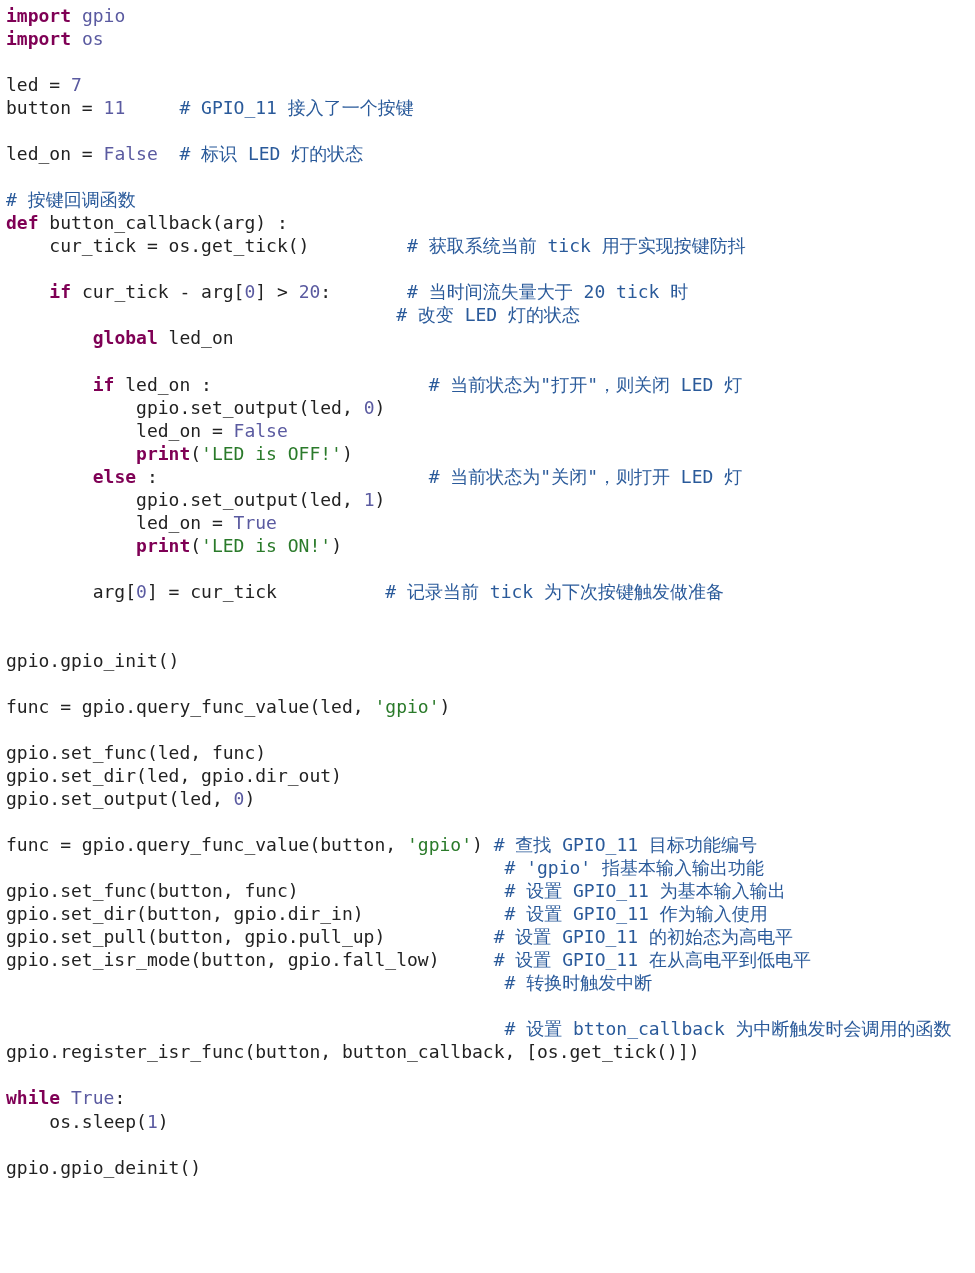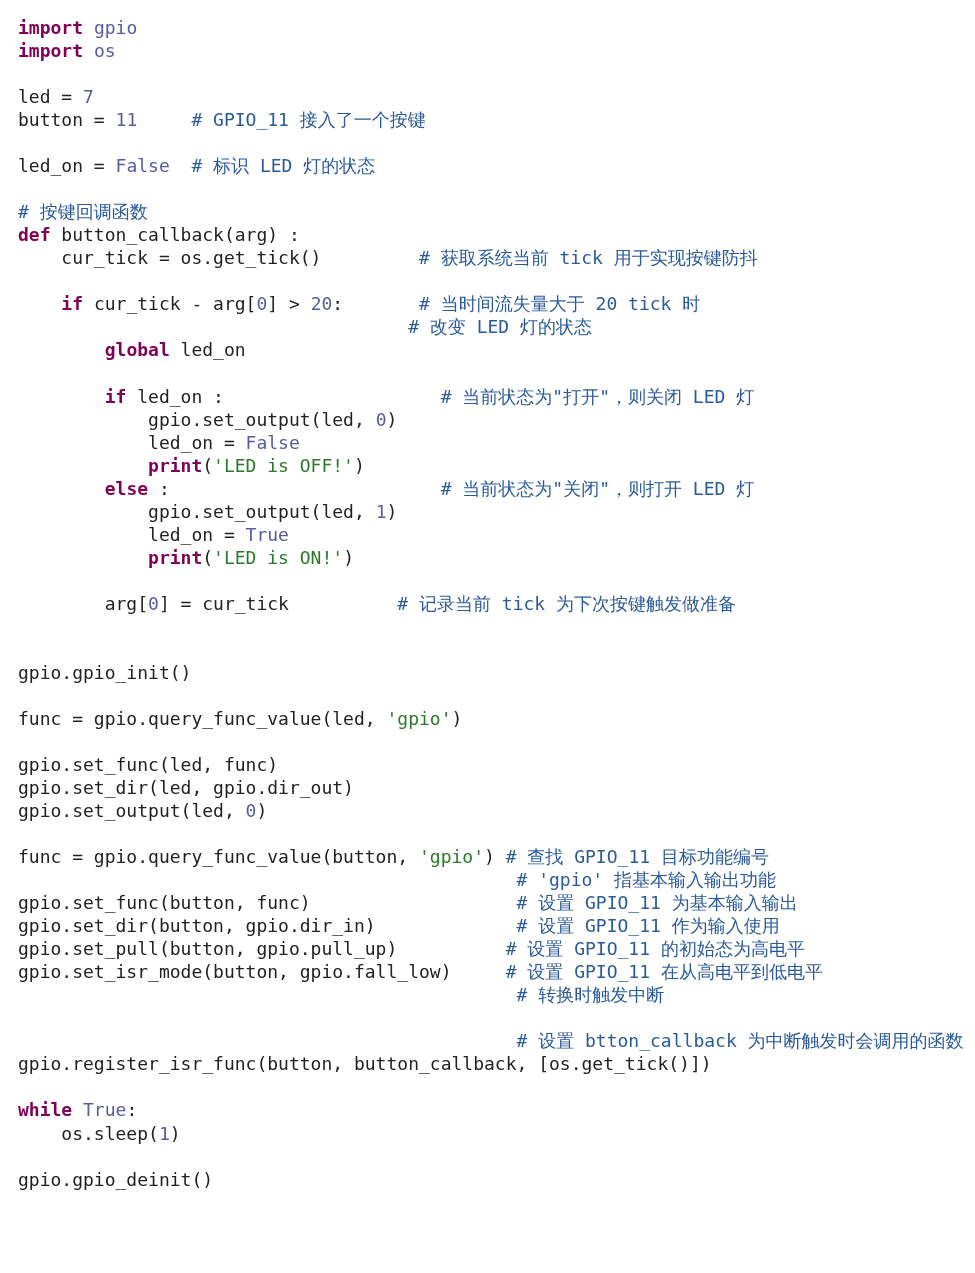--- a/index.html
+++ b/index.html
@@ -2,21 +2,21 @@
 <html><head>
 <meta charset="utf-8">
 <style>
   html, body {
     margin: 0;
     padding: 0;
     background: #ffffff;
     width: 975px;
   }
   pre.code {
-    margin: 12px;
+    margin: 0;
     padding: 4px 6px;
     font-family: "DejaVu Sans Mono", "Menlo", "Consolas", monospace;
     font-size: 18px;
     line-height: 1.28;
     white-space: pre;
     color: #222;
   }
   .kw   { color: #7f0055; font-weight: bold; }   
   .mod  { color: #5a5aa0; }                       
   .bool { color: #5a5aa0; }                       

